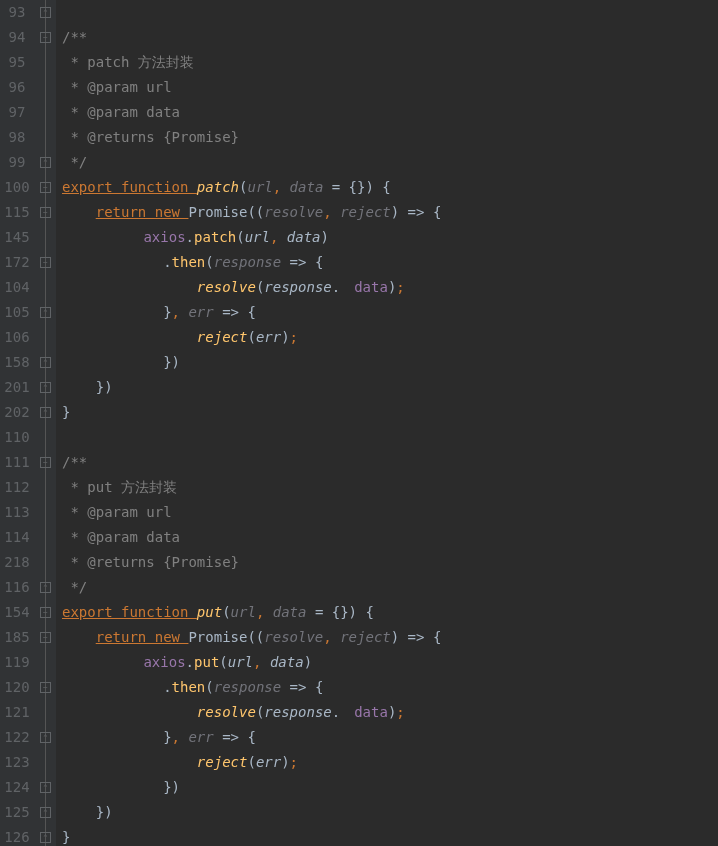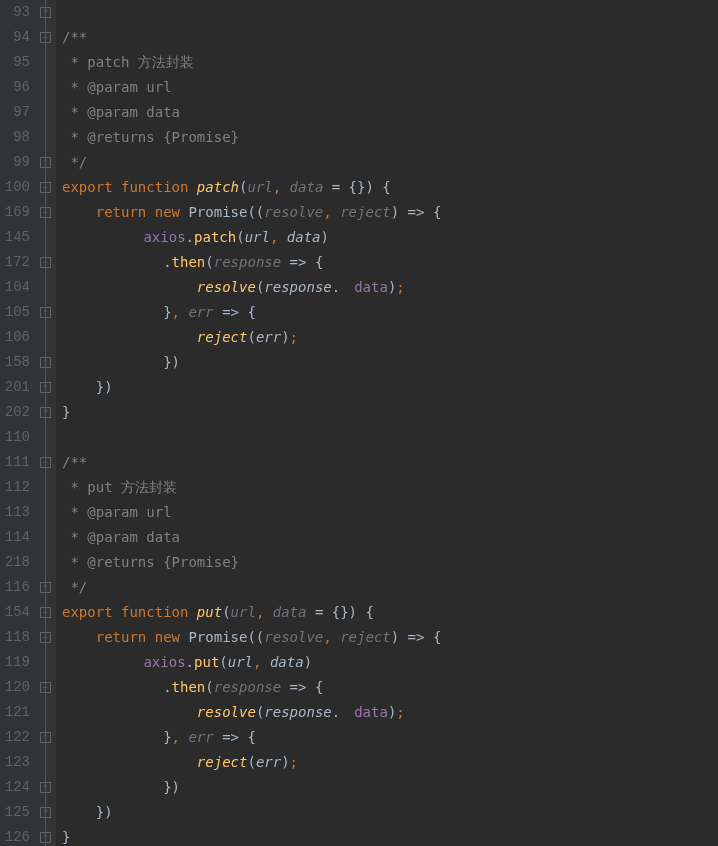--- a/index.html
+++ b/index.html
@@ -11,25 +11,24 @@
   overflow: hidden;
 }
 .editor {
   display: flex;
   height: 846px;
   width: 718px;
 }
 .gutter {
   background: #313335;
   color: #606366;
-  text-align: right;
+  text-align: center;
   padding: 0 8px 0 4px;
   user-select: none;
   min-width: 38px;
-  font-family: Liberation Mono, monospace;
 }
 .gutter .ln { height: 25px; }
 .fold-col {
   background: #313335;
   width: 18px;
   position: relative;
 }
 .fold-mark {
   position: absolute;
   left: 2px;
@@ -51,59 +50,59 @@
 }
 .code {
   background: #2b2b2b;
   padding-left: 6px;
   flex: 1;
   white-space: pre;
   color: #a9b7c6;
 }
 .code .row { height: 25px; }
 .cm { color: #808080; }
-.kw { color: #cc7832; }
+.kw { color: #cc7832; text-decoration: underline; }
 .fn { color: #ffc66d; font-style: italic; }
 .par { color: #a9b7c6; font-style: italic; }
 .parit { color: #72737a; font-style: italic; }
 .pun { color: #cc7832; }
 .id { color: #9876aa; margin-left: 14px; }
 .call { color: #ffc66d; }
 </style>
 </head>
 <body>
 
 <div class="editor">
   <div class="gutter" id="gutter">
       <div class="ln">93</div>
       <div class="ln">94</div>
       <div class="ln">95</div>
       <div class="ln">96</div>
       <div class="ln">97</div>
       <div class="ln">98</div>
       <div class="ln">99</div>
       <div class="ln">100</div>
-      <div class="ln">169</div>
+      <div class="ln">115</div>
       <div class="ln">145</div>
       <div class="ln">172</div>
       <div class="ln">104</div>
       <div class="ln">105</div>
       <div class="ln">106</div>
       <div class="ln">158</div>
       <div class="ln">201</div>
       <div class="ln">202</div>
       <div class="ln">110</div>
       <div class="ln">111</div>
       <div class="ln">112</div>
       <div class="ln">113</div>
       <div class="ln">114</div>
       <div class="ln">218</div>
       <div class="ln">116</div>
       <div class="ln">154</div>
-      <div class="ln">118</div>
+      <div class="ln">185</div>
       <div class="ln">119</div>
       <div class="ln">120</div>
       <div class="ln">121</div>
       <div class="ln">122</div>
       <div class="ln">123</div>
       <div class="ln">124</div>
       <div class="ln">125</div>
       <div class="ln">126</div>
     </div>
   <div class="fold-col" id="foldcol">

